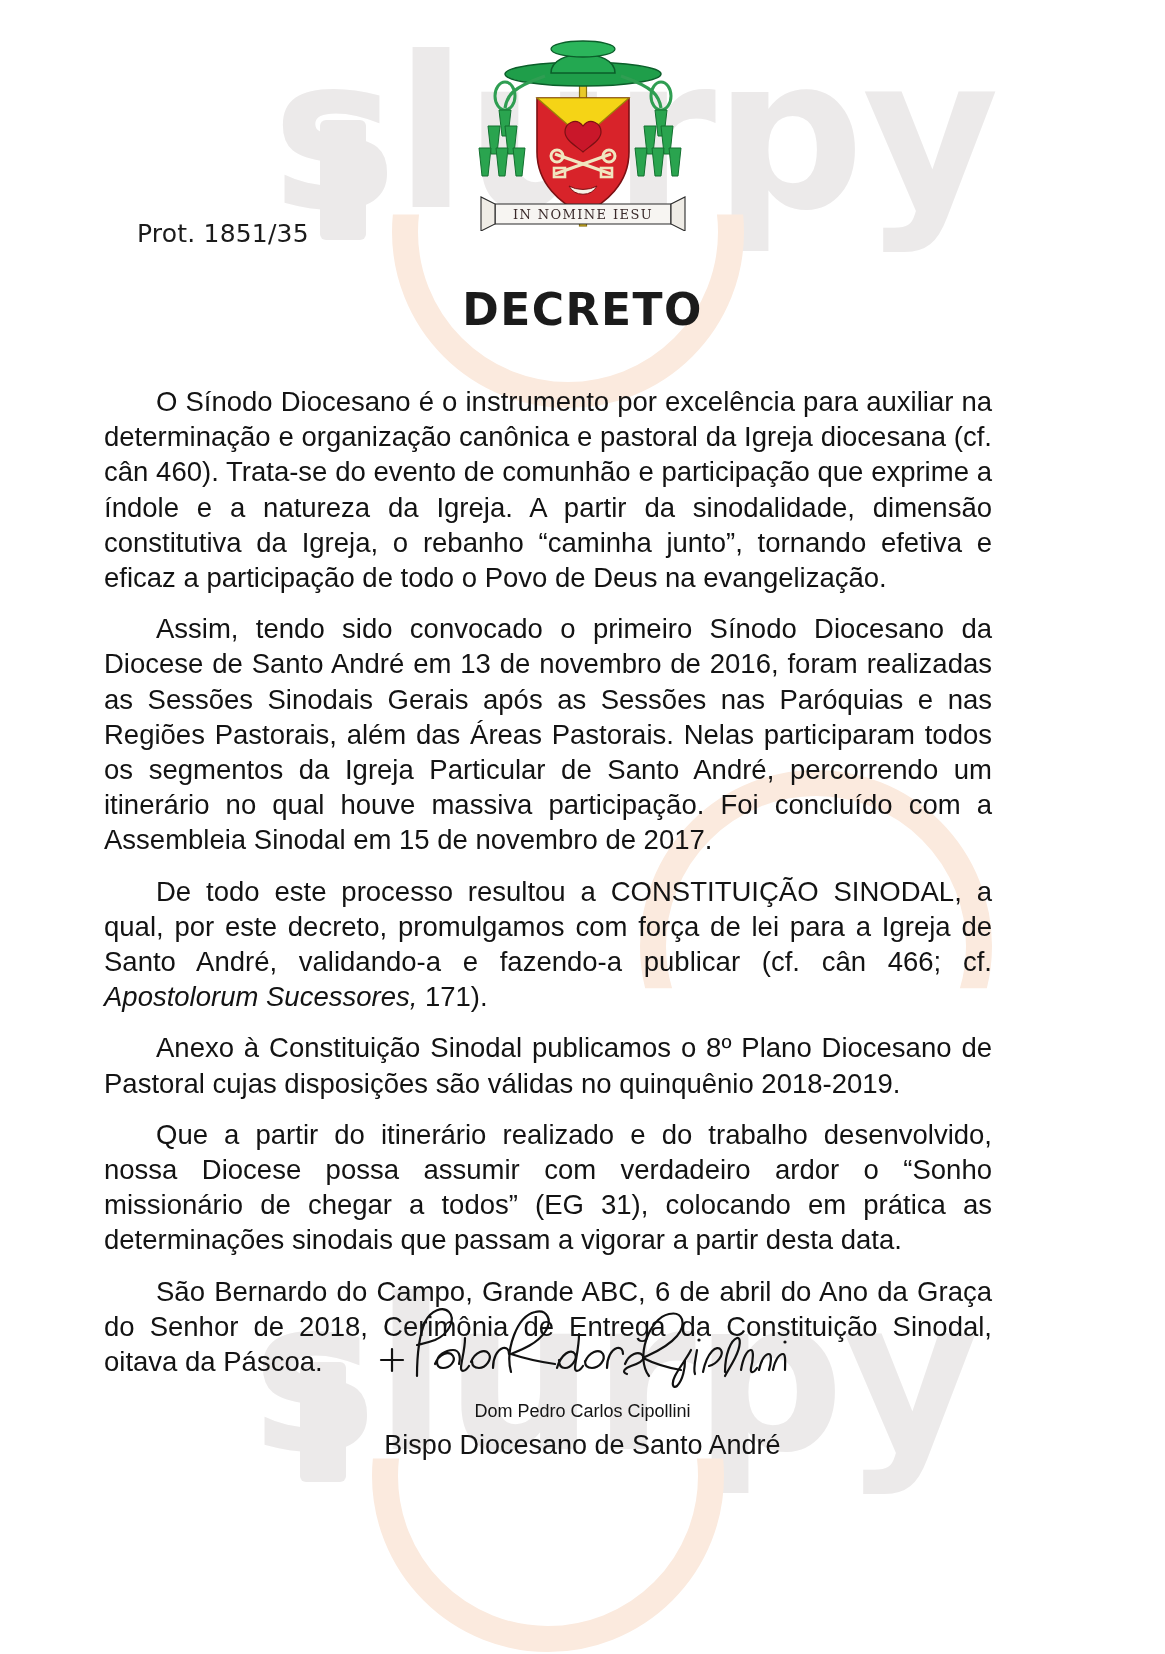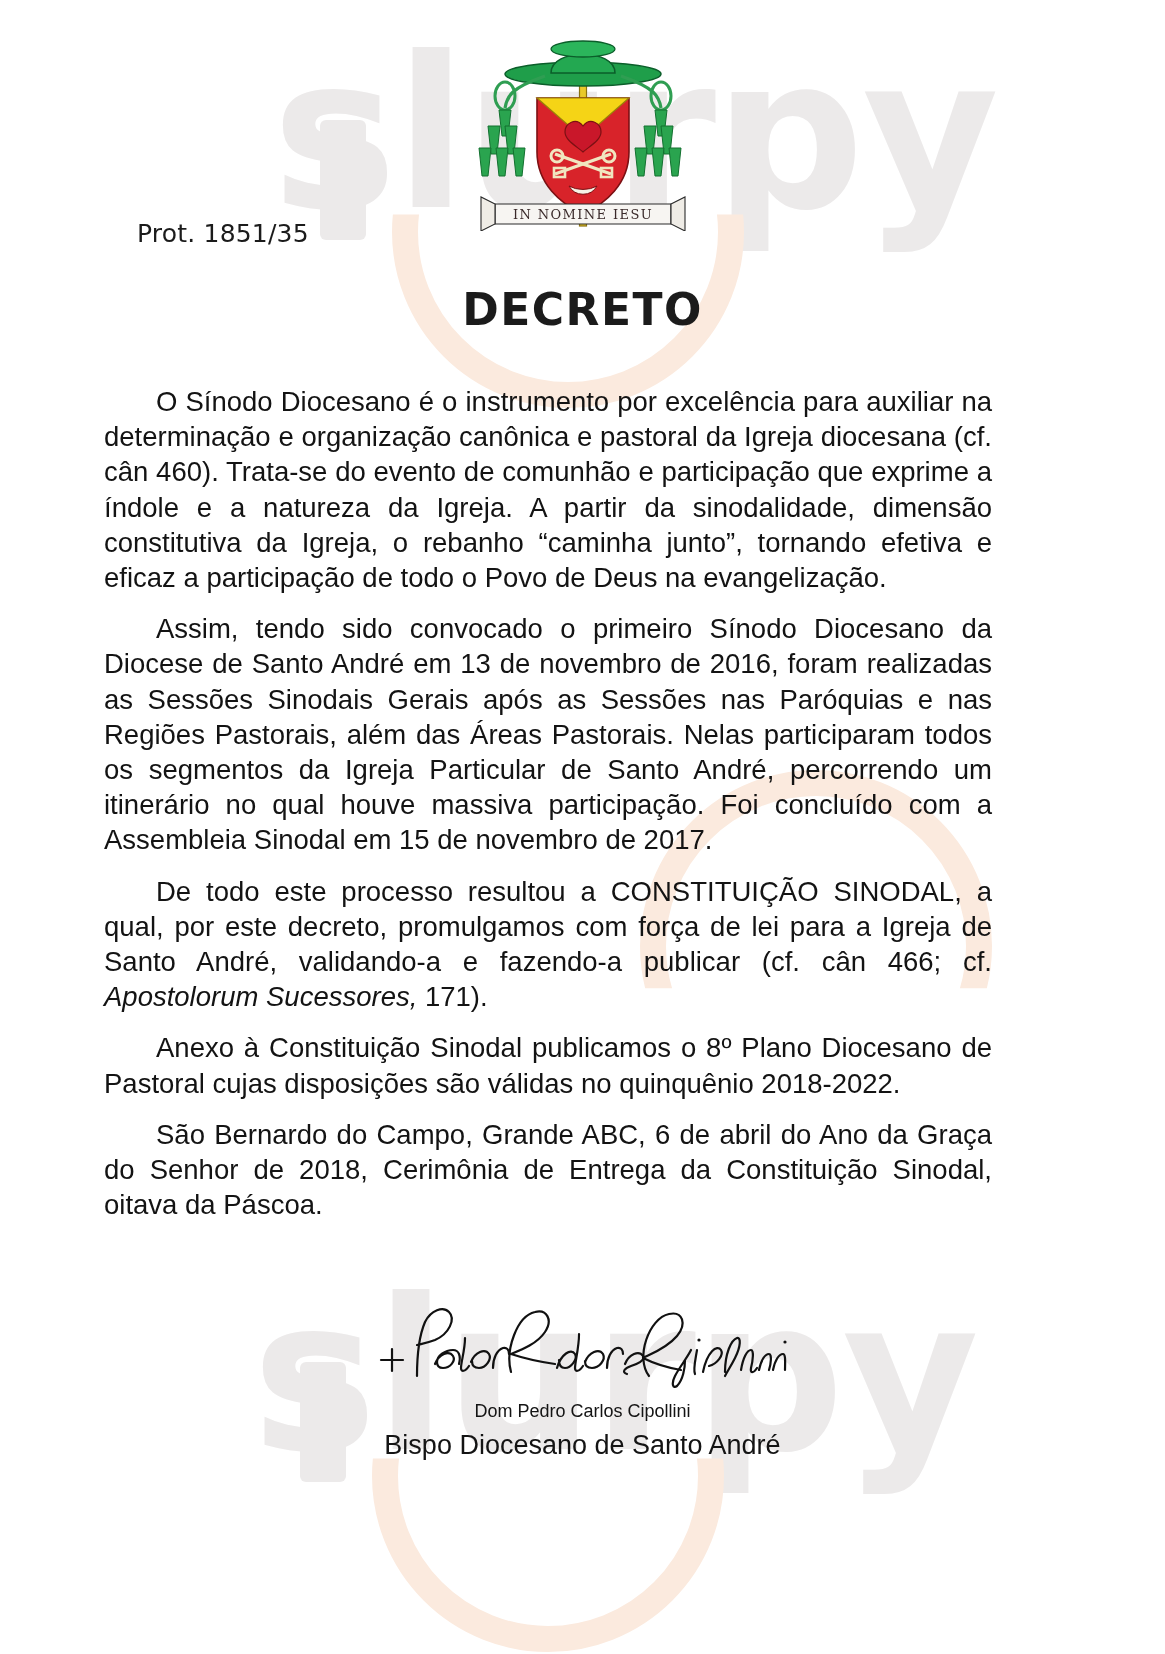--- a/index.html
+++ b/index.html
@@ -237,21 +237,22 @@
   <div class="content">
 
     <div class="prot">Prot. 1851/35</div>
 
     <div class="doc-title">DECRETO</div>
 
     <div class="body-text">
       <p>O Sínodo Diocesano é o instrumento por excelência para auxiliar na determinação e organização canônica e pastoral da Igreja diocesana (cf. cân 460). Trata-se do evento de comunhão e participação que exprime a índole e a natureza da Igreja. A partir da sinodalidade, dimensão constitutiva da Igreja, o rebanho “caminha junto”, tornando efetiva e eficaz a participação de todo o Povo de Deus na evangelização.</p>
       <p>Assim, tendo sido convocado o primeiro Sínodo Diocesano da Diocese de Santo André em 13 de novembro de 2016, foram realizadas as Sessões Sinodais Gerais após as Sessões nas Paróquias e nas Regiões Pastorais, além das Áreas Pastorais. Nelas participaram todos os segmentos da Igreja Particular de Santo André, percorrendo um itinerário no qual houve massiva participação. Foi concluído com a Assembleia Sinodal em 15 de novembro de 2017.</p>
       <p><span>De todo este processo resultou a CONSTITUIÇÃO SINODAL, a qual, por este decreto, promulgamos com força de lei para a Igreja de Santo André, validando-a e fazendo-a publicar (cf. cân 466; cf. </span><em>Apostolorum Sucessores,</em><span> 171).</span></p>
-      <p>Anexo à Constituição Sinodal publicamos o 8º Plano Diocesano de Pastoral cujas disposições são válidas no quinquênio 2018-2022.</p>
+      <p>Anexo à Constituição Sinodal publicamos o 8º Plano Diocesano de Pastoral cujas disposições são válidas no quinquênio 2018-2019.</p>
+      <p>Que a partir do itinerário realizado e do trabalho desenvolvido, nossa Diocese possa assumir com verdadeiro ardor o “Sonho missionário de chegar a todos” (EG 31), colocando em prática as determinações sinodais que passam a vigorar a partir desta data.</p>
       <p>São Bernardo do Campo, Grande ABC, 6 de abril do Ano da Graça do Senhor de 2018, Cerimônia de Entrega da Constituição Sinodal, oitava da Páscoa.</p>
     </div>
 
   </div>
 
   <div class="signature-block">
     <svg class="sig-svg" width="420" height="100" viewBox="0 0 420 100" xmlns="http://www.w3.org/2000/svg">
       <g fill="none" stroke="#111111" stroke-width="2.2" stroke-linecap="round" stroke-linejoin="round">
 
         <line x1="8" y1="72" x2="30" y2="72"></line>

